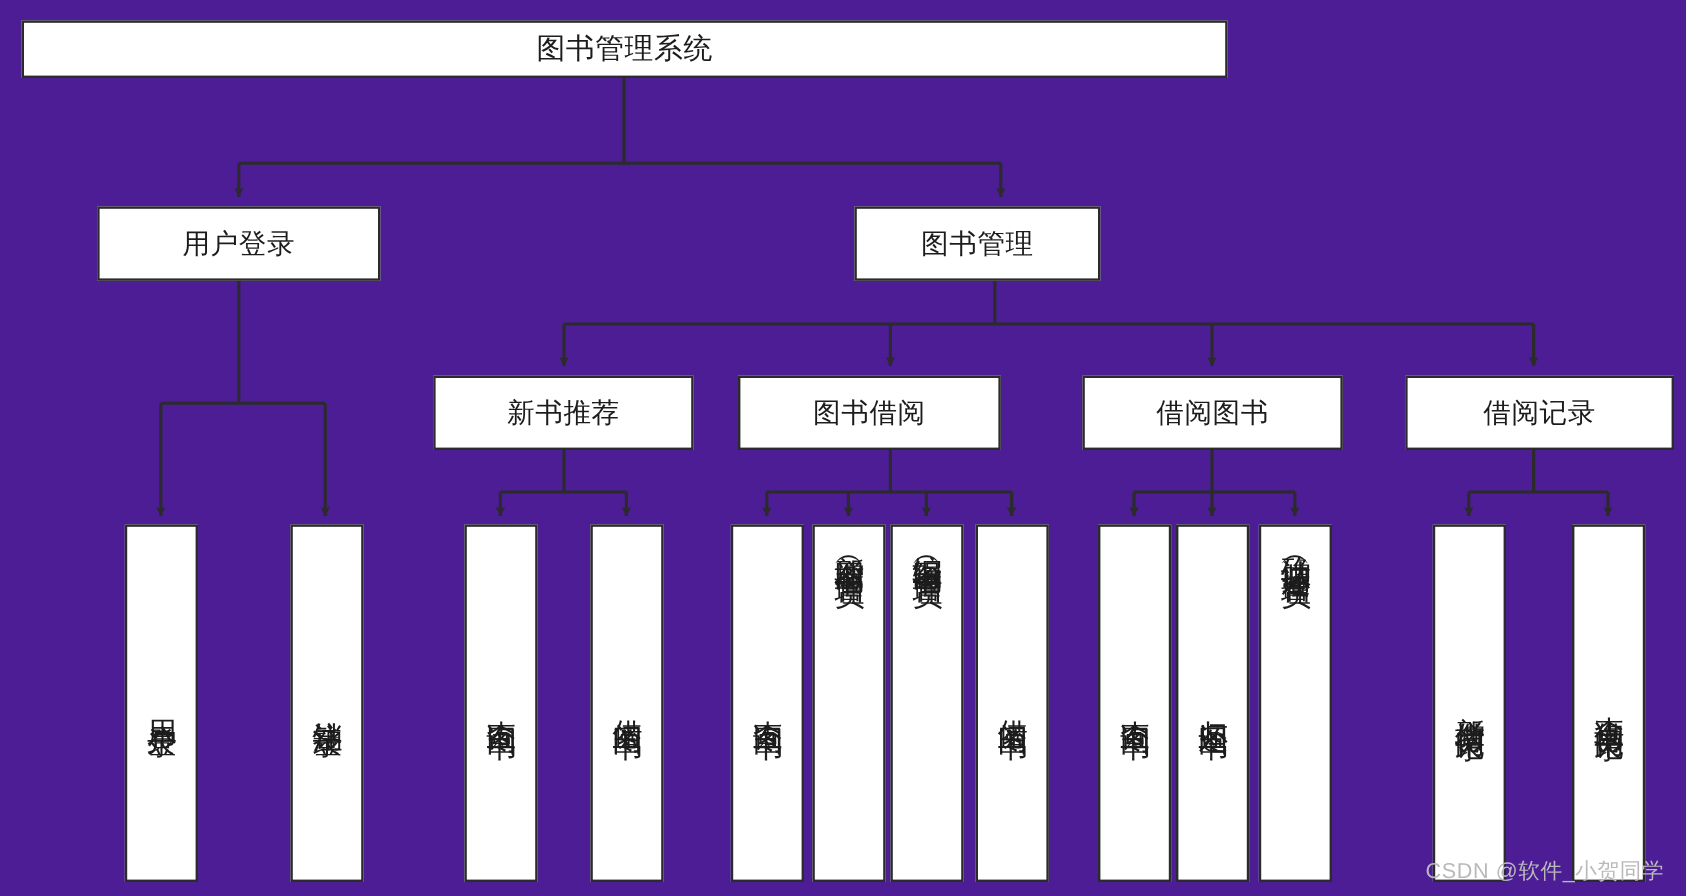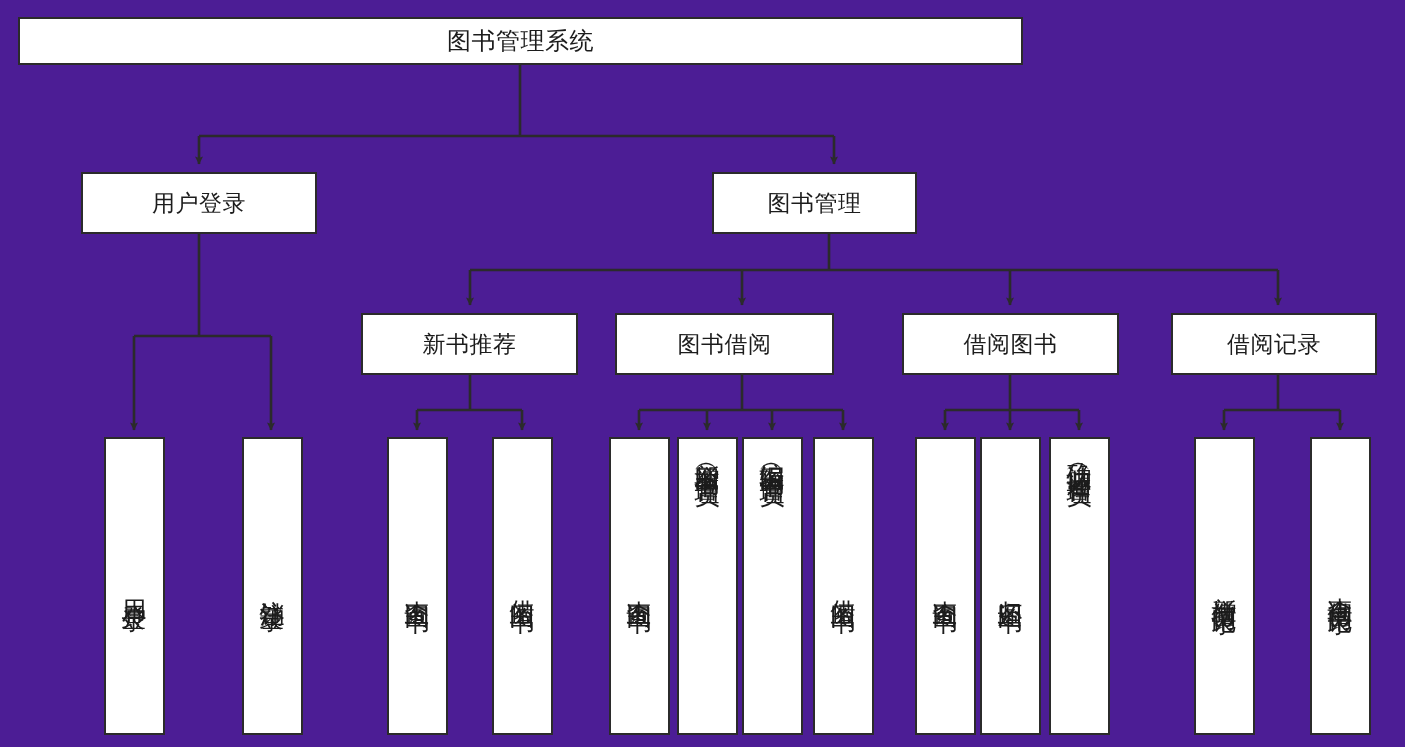--- a/index.html
+++ b/index.html
@@ -152,21 +152,21 @@
 
   <div class="node horiz" style="left:361px; top:313px; width:217px; height:62px;justify-content:center;">
     <span class="label">新书推荐</span>
   </div>
   <div class="node horiz" style="left:615px; top:313px; width:219px; height:62px;">
     <span class="label">图书借阅</span>
   </div>
   <div class="node horiz" style="left:902px; top:313px; width:217px; height:62px;">
     <span class="label">借阅图书</span>
   </div>
-  <div class="node horiz" style="left:1171px; top:313px; width:206px; height:62px;">
+  <div class="node horiz" style="left:1171px; top:313px; width:224px; height:62px;">
     <span class="label">借阅记录</span>
   </div>
 
   <div class="node vert" style="left:104px; top:437px; width:61px; height:298px;">
     <div class="vert-inner">
       <span class="label">用户登录</span>
     </div>
   </div>
   <div class="node vert" style="left:242px; top:437px; width:61px; height:298px;">
     <div class="vert-inner">
@@ -226,14 +226,15 @@
     <div class="vert-inner">
       <span class="label">新增借阅记录</span>
     </div>
   </div>
   <div class="node vert" style="left:1310px; top:437px; width:61px; height:298px;">
     <div class="vert-inner">
       <span class="label">查询借阅记录</span>
     </div>
   </div>
 
+  <div id="watermark">CSDN @软件_小贺同学</div>
 
 </div>
 
 </body></html>

